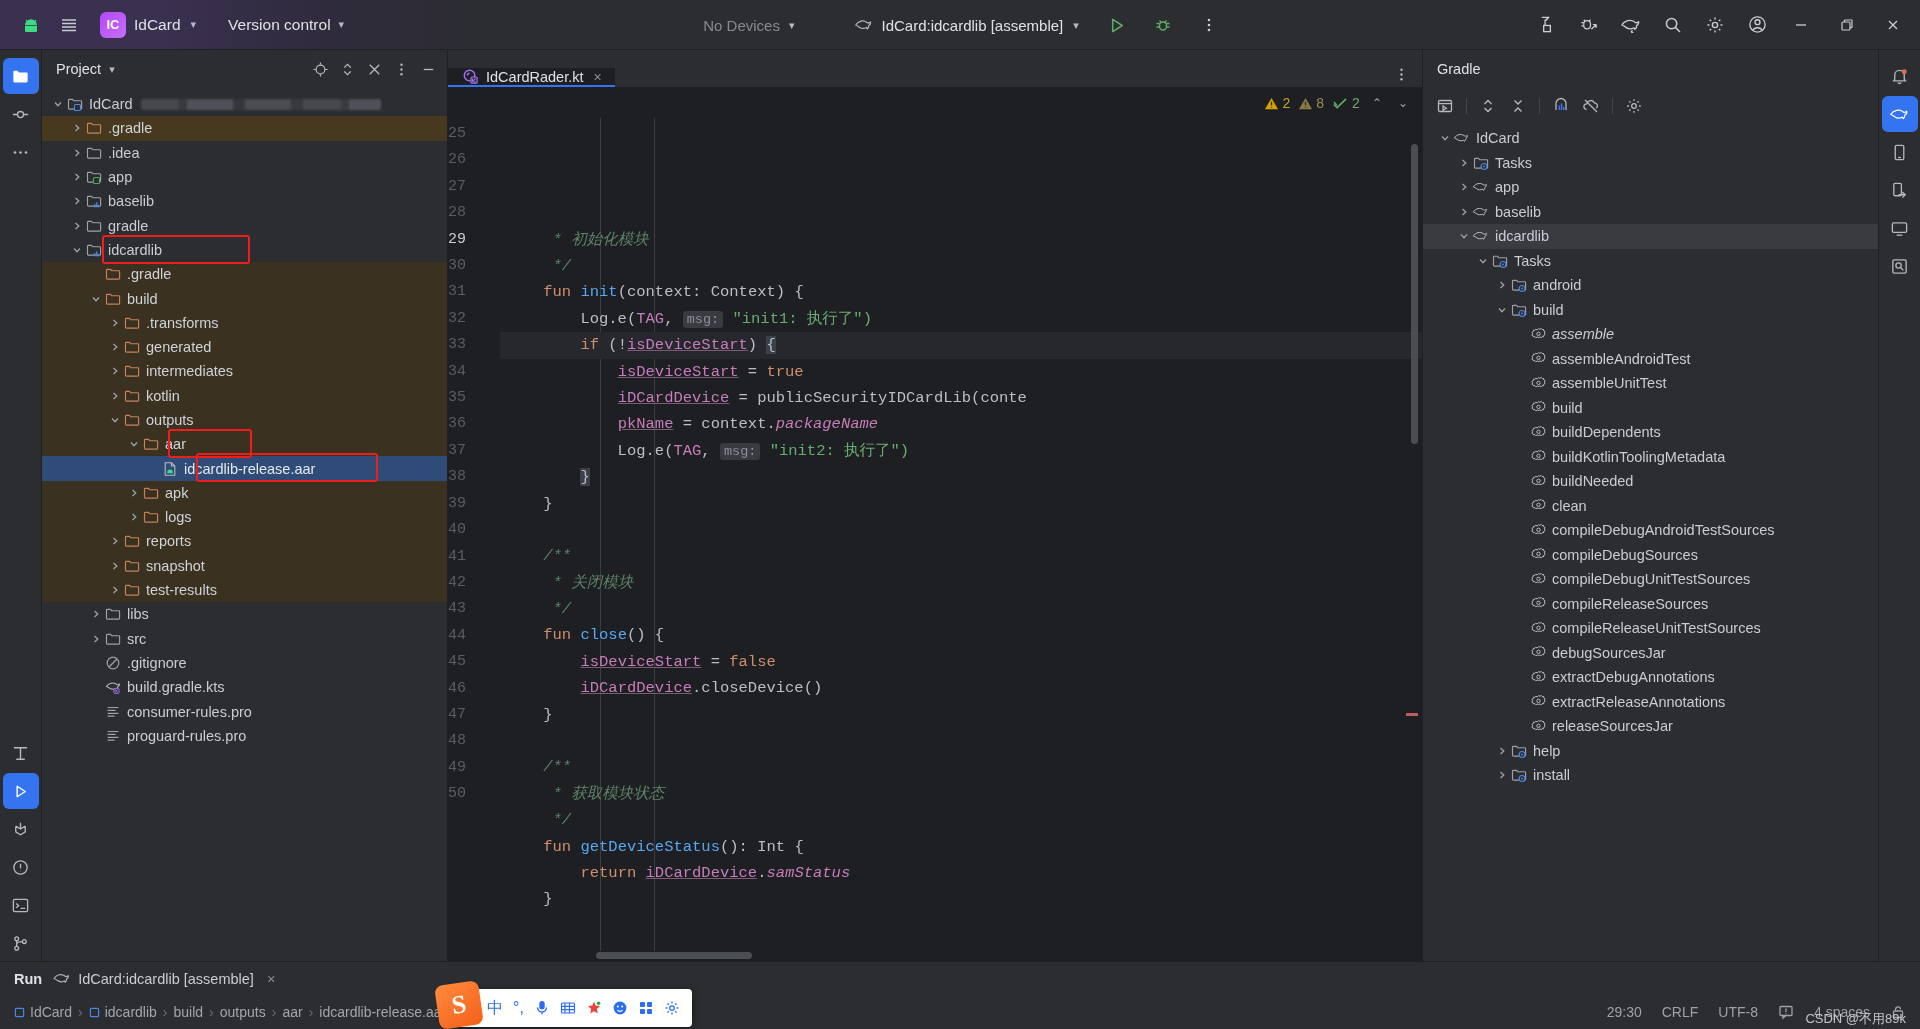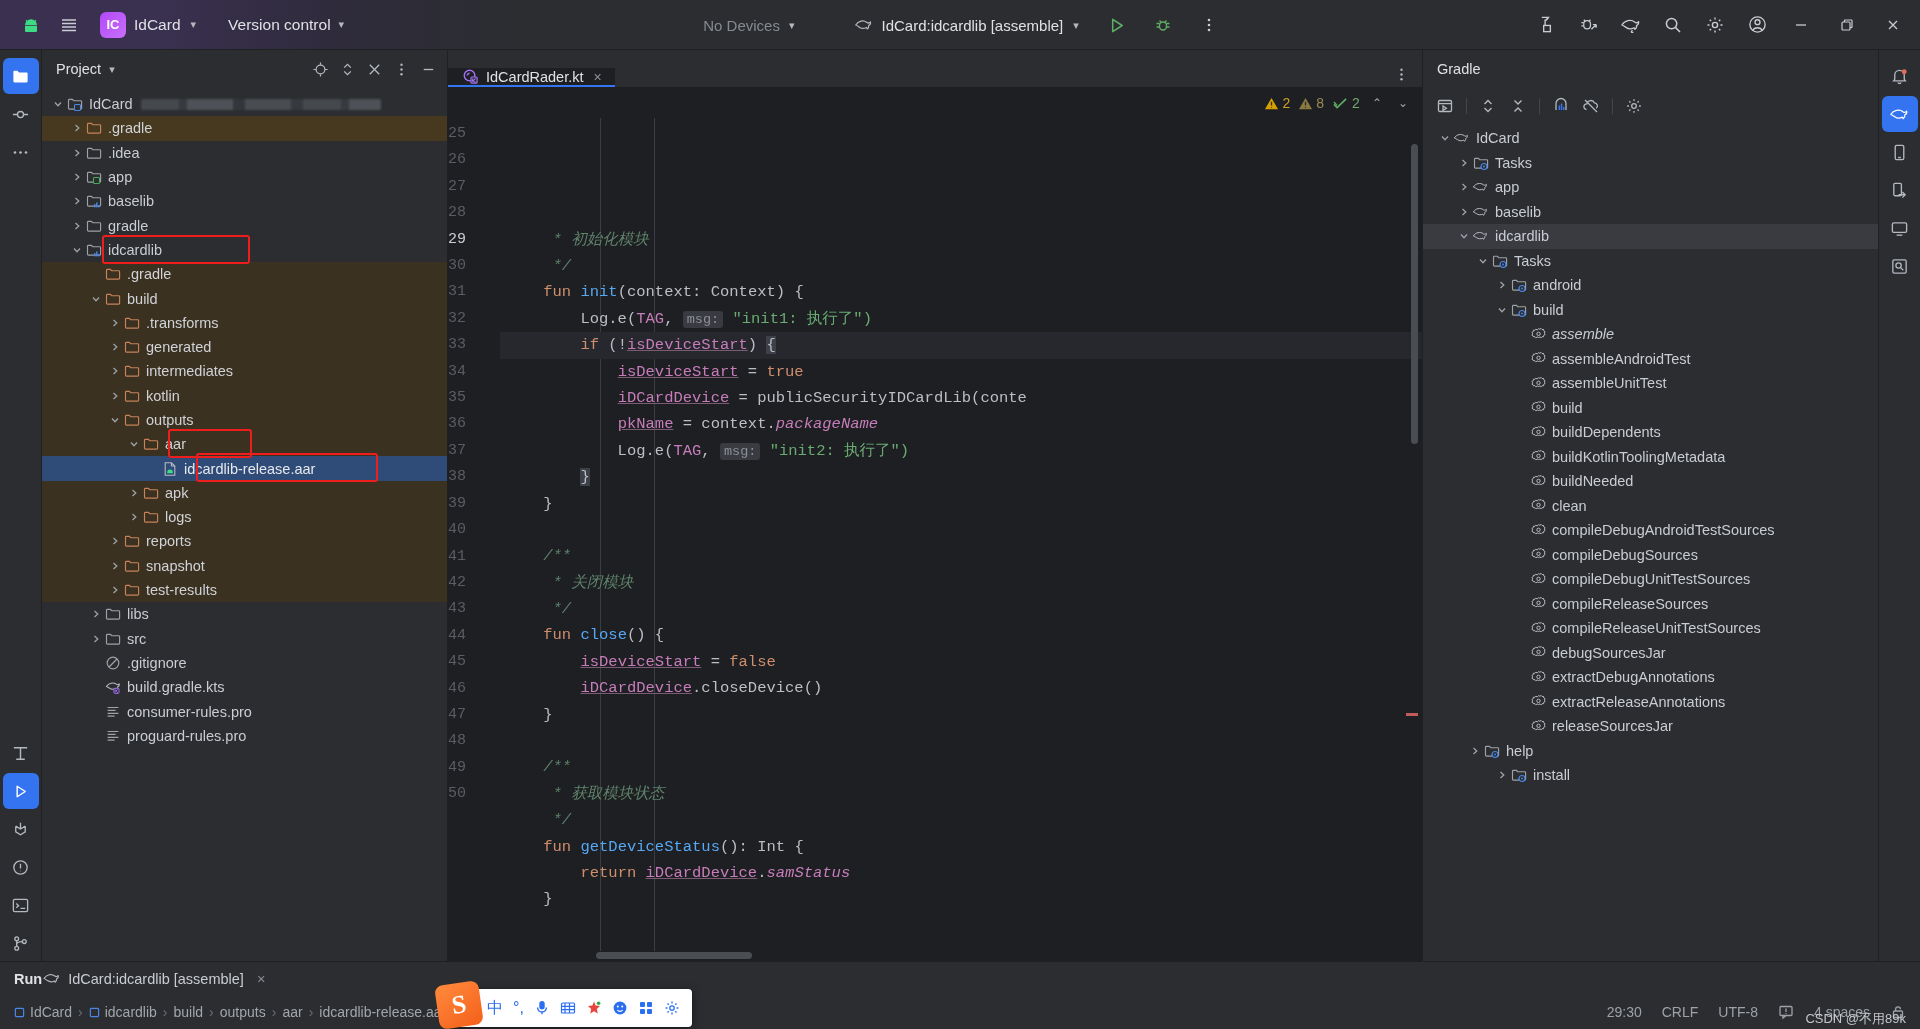--- a/index.html
+++ b/index.html
@@ -139,21 +139,21 @@
   .gt-btn { width:28px;height:26px;display:flex;align-items:center;justify-content:center;border-radius:4px;cursor:pointer;}
   .gt-sep { width:1px; height:16px; background:#43464b; margin:0 5px; }
   .gtree { flex:1 1 auto; overflow:hidden; font-size:14.5px; padding-top:2px;}
   .grow { display:flex; align-items:center; height:24.5px; white-space:nowrap; cursor:pointer;}
   .grow.gsel { background:#393b40; }
 
   
   .rrail { width:42px; flex:0 0 42px; background:#2b2d30; border-left:1px solid #1f2022; display:flex;flex-direction:column;align-items:center;padding-top:8px;gap:2px;}
 
   
-  .runbar { height:34px; flex:0 0 34px; background:#2b2d30; display:flex; align-items:center; padding-left:14px; border-top:1px solid #1f2022; font-size:14.5px;}
+  .runbar { height:34px; flex:0 0 34px; background:#2b2d30; display:flex; align-items:center; gap:10px; padding-left:14px; border-top:1px solid #1f2022; font-size:14.5px;}
   .run-label { font-weight:bold; color:#dfe1e5; }
   .runcfg-tab { display:flex; align-items:center; gap:7px; color:#c9ccd2; }
   .runcfg-tab .x { color:#8b8f96; margin-left:6px; }
 
   .statusbar { height:34px; flex:0 0 34px; background:#2b2d30; display:flex; align-items:center; padding:0 14px; font-size:14px; color:#9ea2a8; position:relative;}
   .crumbs { display:flex; align-items:center; gap:6px; }
   .crumb { display:flex;align-items:center;gap:5px;cursor:pointer;color:#a2a6ac;}
   .crumb-sep { color:#6b6f76; }
   .sb-right { margin-left:auto; display:flex; align-items:center; gap:20px; }
   .sb-item { cursor:pointer; }
@@ -1220,21 +1220,21 @@
           <div class="grow" style="padding-left: 90px;">
             <span class="tw"></span>
             <span class="ticon">
               <svg width="15" height="15" viewBox="0 0 16 16">
                 <path d="M8 1.8l1.5.6 1.3-.9 1 1.2 1.6-.1.2 1.6 1.4.8-.7 1.5.7 1.5-1.4.8-.2 1.6-1.6-.1-1 1.2-1.3-.9-1.5.6-1.5-.6-1.3.9-1-1.2-1.6.1L2.4 9.6 1 8.8l.7-1.5L1 5.8l1.4-.8.2-1.6 1.6.1 1-1.2 1.3.9z" fill="none" stroke="#b9bcc2" stroke-width="1.05" stroke-linejoin="round"></path>
                 <circle cx="8" cy="7.3" r="1.8" fill="none" stroke="#b9bcc2" stroke-width="1.05"></circle>
               </svg>
             </span>
             <span class="tlabel">releaseSourcesJar</span>
           </div>
-          <div class="grow" style="padding-left: 44px;">
+          <div class="grow" style="padding-left: 71px;">
             <span class="tw">
               <svg width="10" height="10" viewBox="0 0 10 10">
                 <path d="M3.5 2 6.8 5 3.5 8" fill="none" stroke="#9ea2a8" stroke-width="1.3"></path>
               </svg>
             </span>
             <span class="ticon">
               <svg width="16" height="16" viewBox="0 0 16 16">
                 <path d="M1.5 4.2c0-.5.4-.9.9-.9h3l1.3 1.4h7c.5 0 .9.4.9.9v6.6c0 .5-.4.9-.9.9H2.4c-.5 0-.9-.4-.9-.9z" fill="none" stroke="#9ea2a8" stroke-width="1.15"></path>
                 <circle cx="11" cy="11.5" r="3" fill="#2b2d30" stroke="#4a88e8" stroke-width="1.2"></circle>
                 <circle cx="11" cy="11.5" r=".9" fill="#4a88e8"></circle>

